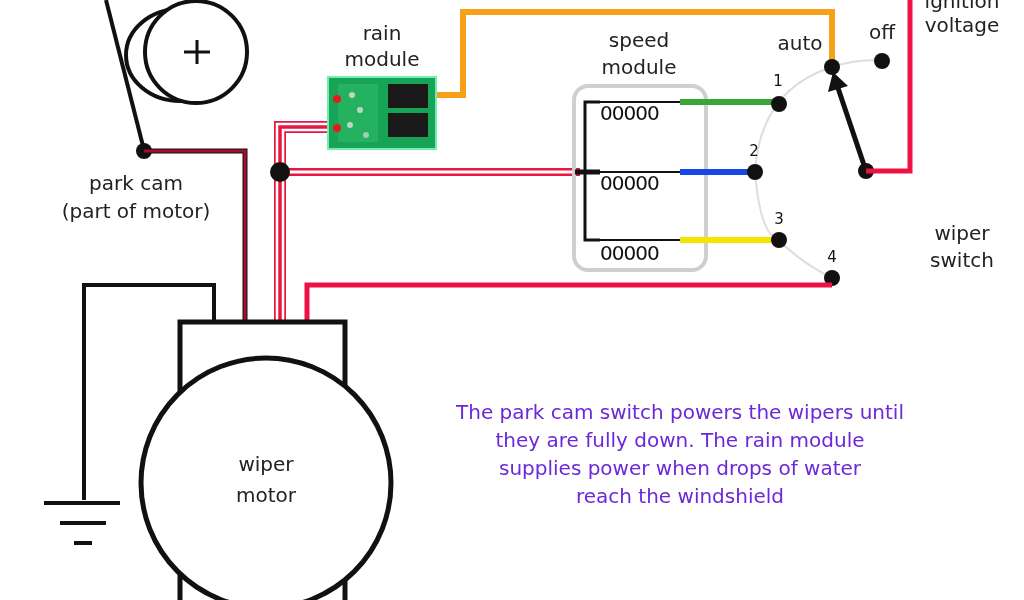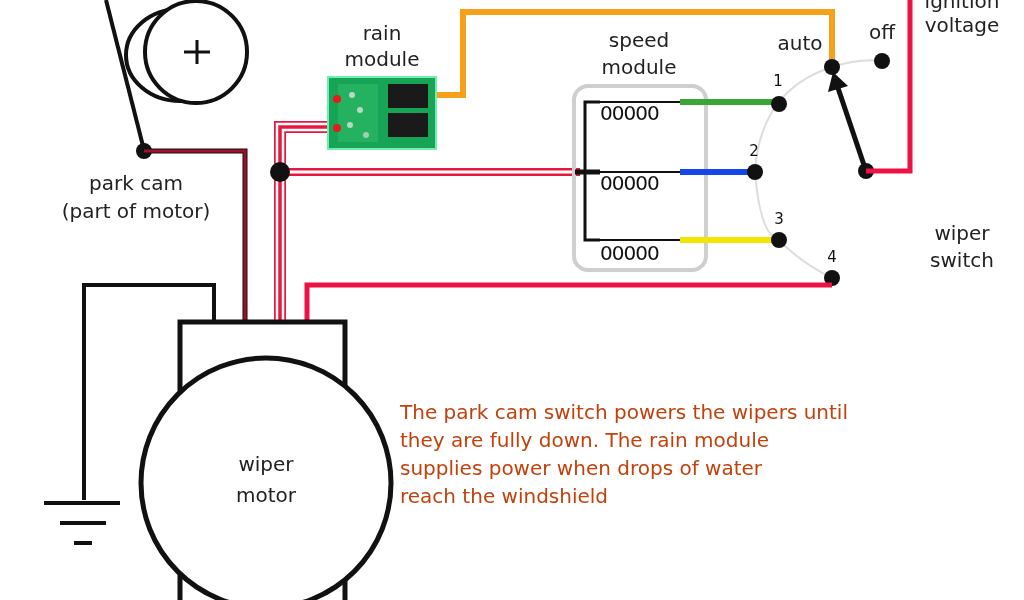--- a/index.html
+++ b/index.html
@@ -2,22 +2,22 @@
 <html><head>
 <meta charset="utf-8">
 <style>
   html, body { margin: 0; padding: 0; background: #ffffff; }
   body { width: 1024px; height: 600px; overflow: hidden; position: relative;
          font-family: "DejaVu Sans", sans-serif; color: #222; }
   svg { position: absolute; left: 0; top: 0; }
   .lbl { font-family: "DejaVu Sans", sans-serif; font-size: 20px; fill: #222; }
   .num { font-family: "DejaVu Sans", sans-serif; font-size: 15px; fill: #111; }
   .coil { font-family: "DejaVu Sans", sans-serif; font-size: 20px; fill: #111; letter-spacing: -1px; }
-  .caption { position: absolute; left: 400px; top: 398px; width: 560px; text-align: left;
-             font-size: 20px; line-height: 28px; color: #c2410c; white-space: pre-line; }
+  .caption { position: absolute; left: 400px; top: 398px; width: 560px; text-align: center;
+             font-size: 20px; line-height: 28px; color: #6d28d9; white-space: pre-line; }
 </style>
 </head>
 <body>
 
 <svg width="1024" height="600" viewBox="0 0 1024 600">
 
   <g>
     <ellipse cx="180" cy="55" rx="54" ry="46" fill="none" stroke="#111" stroke-width="4"></ellipse>
     <circle cx="196" cy="52" r="51" fill="#fff" stroke="#111" stroke-width="4"></circle>
     <line x1="184" y1="52" x2="210" y2="52" stroke="#111" stroke-width="3"></line>

